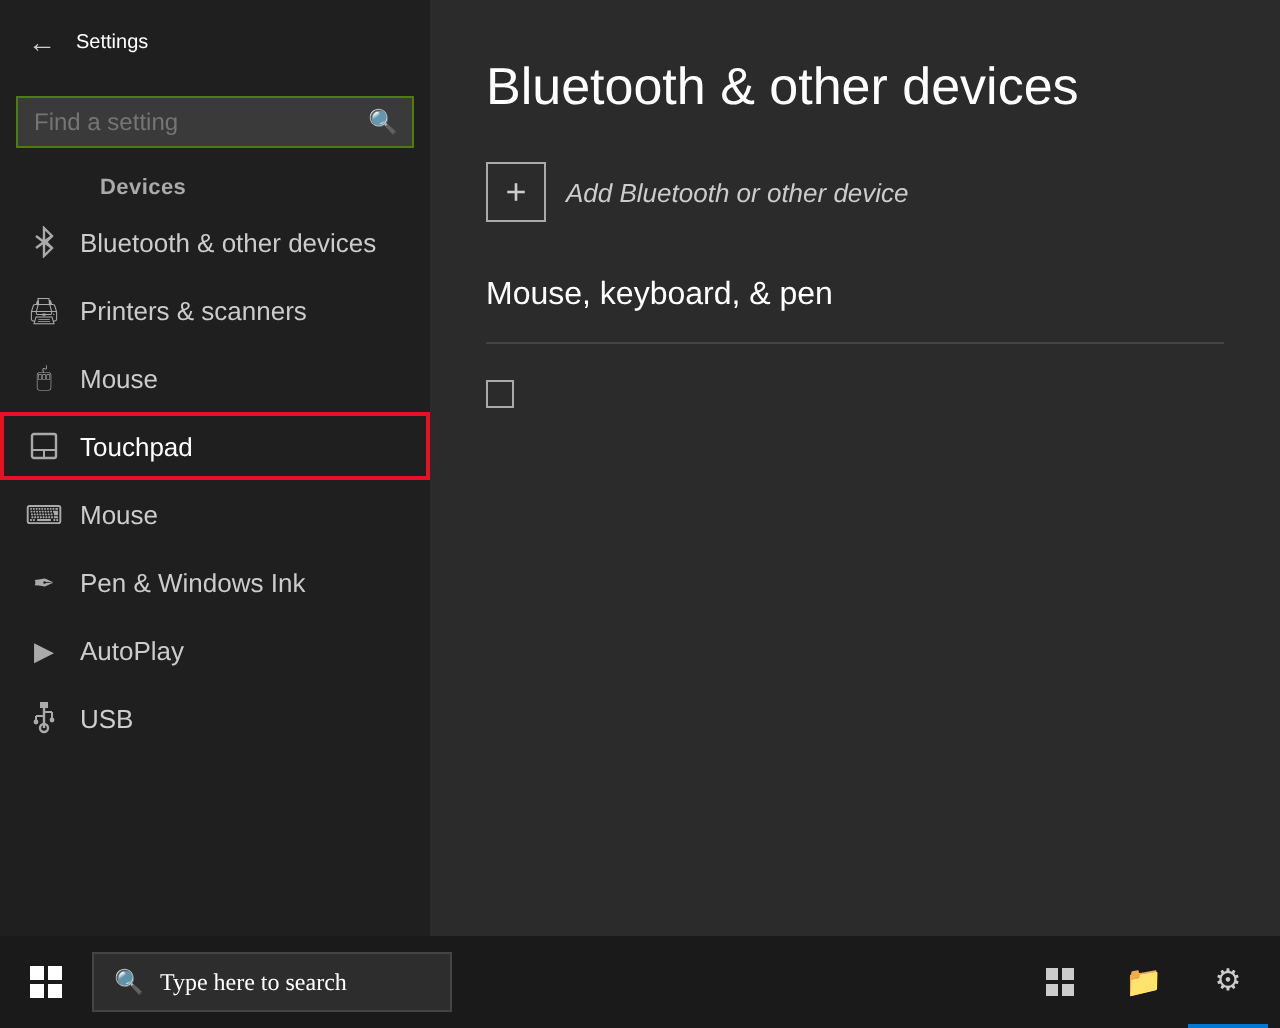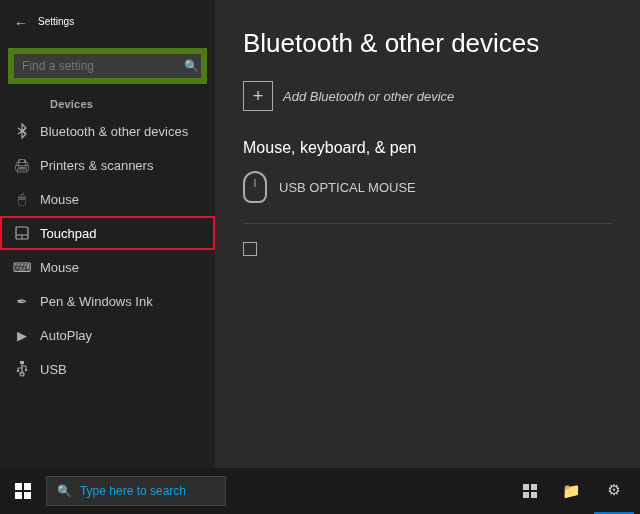--- a/index.html
+++ b/index.html
@@ -44,21 +44,21 @@
     }
 
     .sidebar-search {
       margin: 6px 8px 10px 8px;
       position: relative;
     }
 
     .sidebar-search input {
       width: 100%;
       background: #3a3a3a;
-      border: 6px solid #4d7c0f;
+      border: 1px solid #4d7c0f;
       color: #ccc;
       font-size: 12px;
       padding: 5px 28px 5px 8px;
       outline: none;
     }
 
     .sidebar-search-icon {
       position: absolute;
       right: 8px;
       top: 50%;
@@ -269,21 +269,22 @@
       cursor: pointer;
     }
 
     .taskbar-search-icon {
       color: #aaa;
       font-size: 12px;
     }
 
     .taskbar-search-text {
       font-size: 12px;
-      color: #0ea5e9;
+      color: #ffffff;
+      font-family: Liberation Serif, serif;
     }
 
     .taskbar-spacer {
       flex: 1;
     }
 
     .taskbar-icons {
       display: flex;
       align-items: center;
       gap: 2px;
@@ -419,24 +420,20 @@
 
   <div class="add-device-btn">
     <div class="add-icon-box">
       <span>+</span>
     </div>
     <span class="add-device-label">Add Bluetooth or other device</span>
   </div>
 
   <div class="section-heading">Mouse, keyboard, &amp; pen</div>
 
-  <div class="device-item">
-    <div class="mouse-icon"></div>
-    <span class="device-name">USB OPTICAL MOUSE</span>
-  </div>
 
   <hr class="divider">
 
   <div class="checkbox-row">
     <div class="checkbox-box"></div>
     <div>
     </div>
   </div>
 
 </div>

